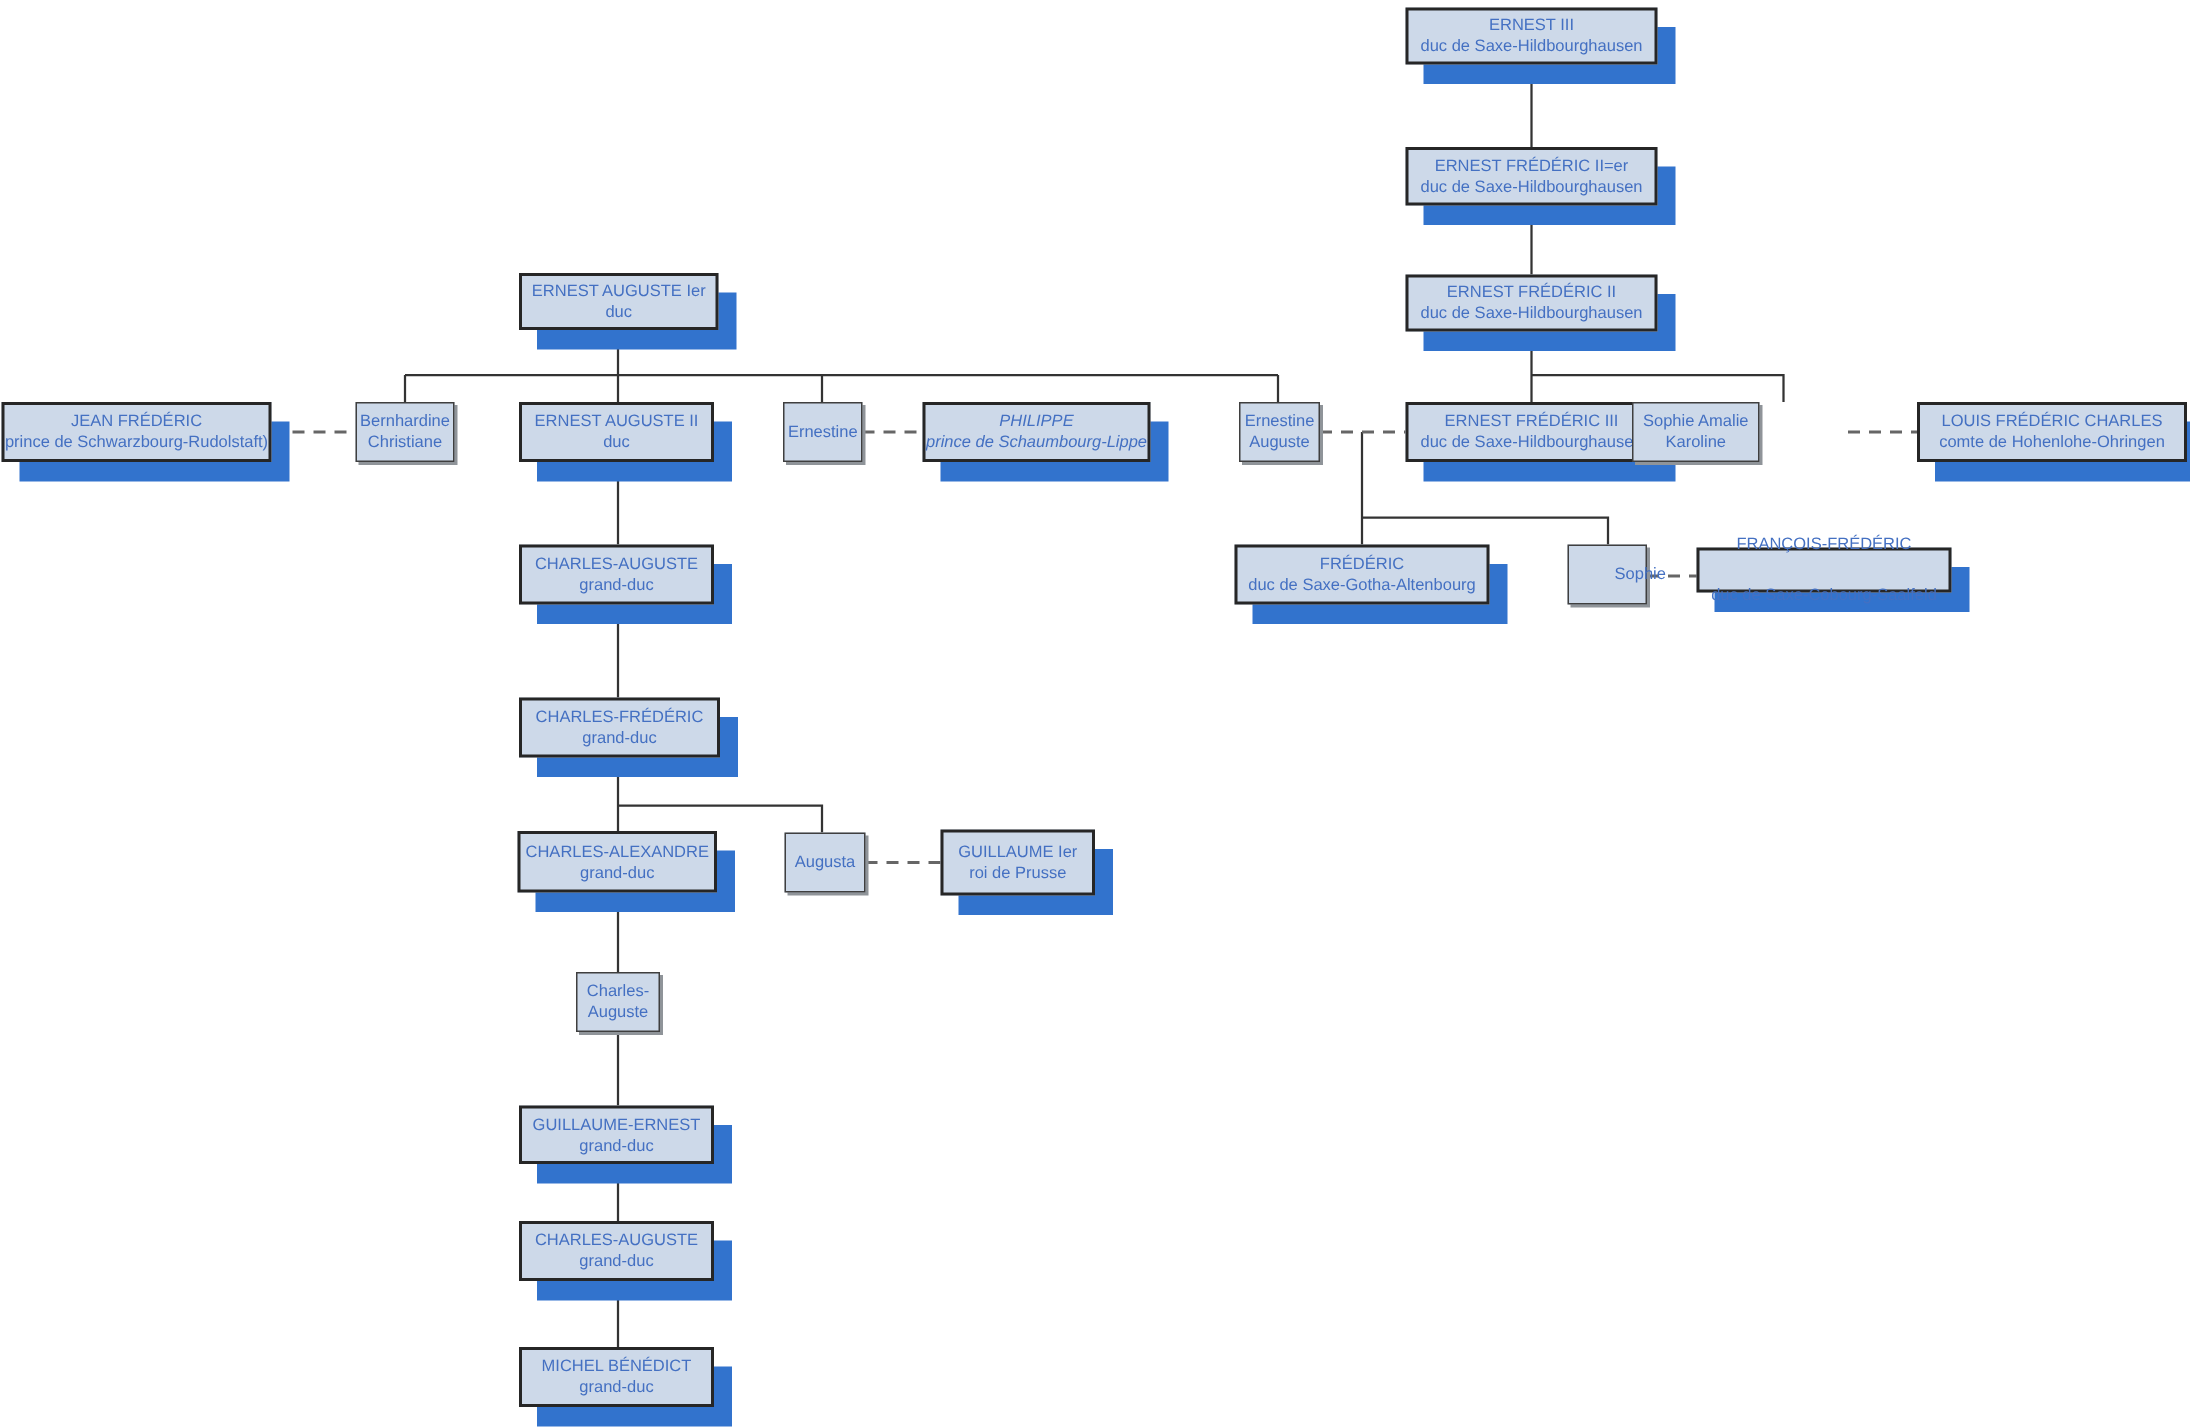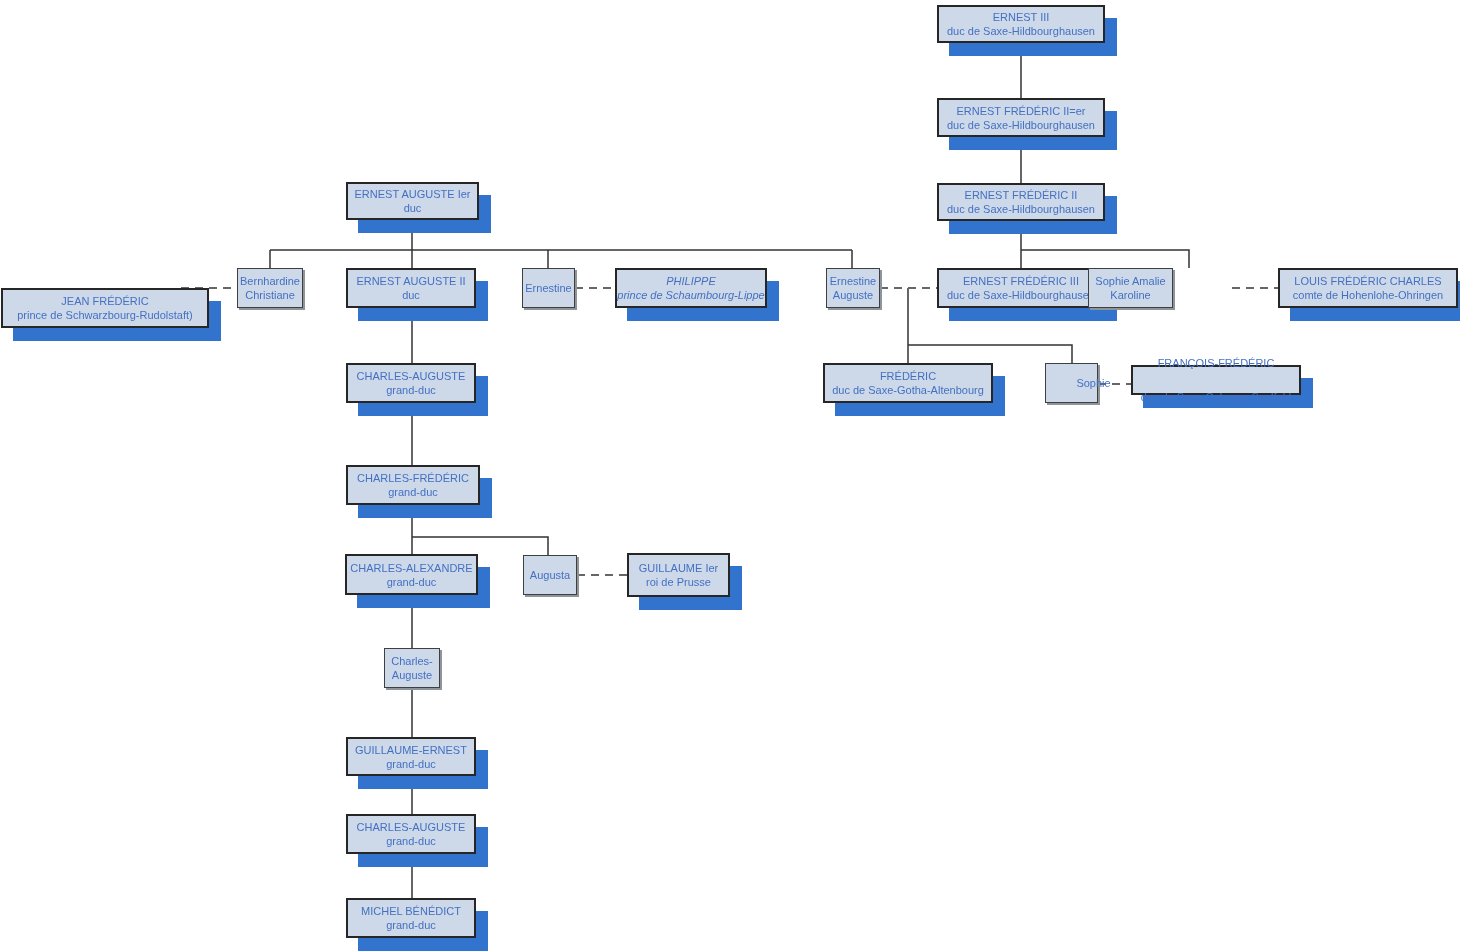--- a/index.html
+++ b/index.html
@@ -119,21 +119,21 @@
       <span class="name-line">Sophie</span>
     </div>
     <div class="node major" style="left: 1131px; top: 365px; width: 170px; height: 30px; gap: 20px;">
       <span class="name-line">FRANÇOIS-FRÉDÉRIC</span>
       <span class="title-line">duc de Saxe-Cobourg-Saalfeld</span>
     </div>
     <div class="node major" style="left: 346px; top: 182px; width: 133px; height: 38px;">
       <span class="name-line">ERNEST AUGUSTE Ier</span>
       <span class="title-line">duc</span>
     </div>
-    <div class="node major" style="left: 1px; top: 268px; width: 208px; height: 40px; margin-top: 20px;">
+    <div class="node major" style="left: 1px; top: 268px; width: 180px; height: 40px;">
       <span class="name-line">JEAN FRÉDÉRIC</span>
       <span class="title-line">prince de Schwarzbourg-Rudolstaft)</span>
     </div>
     <div class="node minor" style="left: 237px; top: 268px; width: 66px; height: 40px;">
       <span class="name-line">Bernhardine</span>
       <span class="title-line">Christiane</span>
     </div>
     <div class="node major" style="left: 346px; top: 268px; width: 130px; height: 40px;">
       <span class="name-line">ERNEST AUGUSTE II</span>
       <span class="title-line">duc</span>

